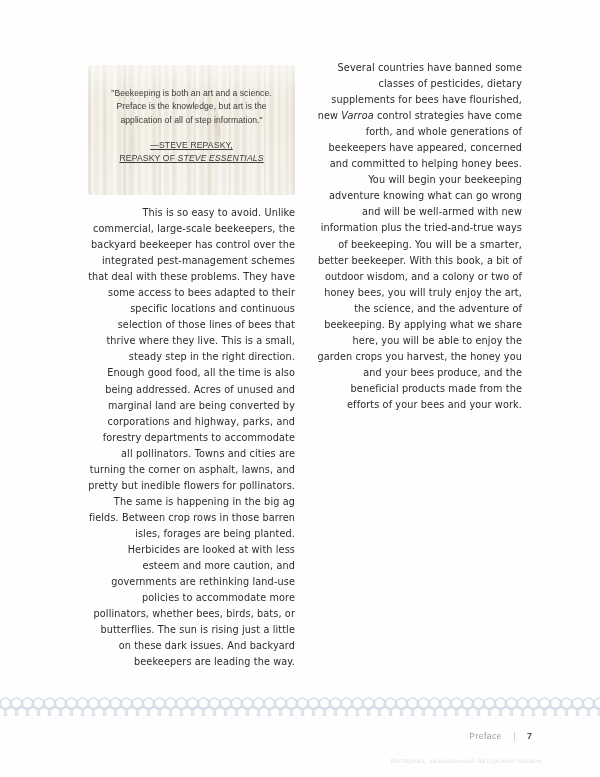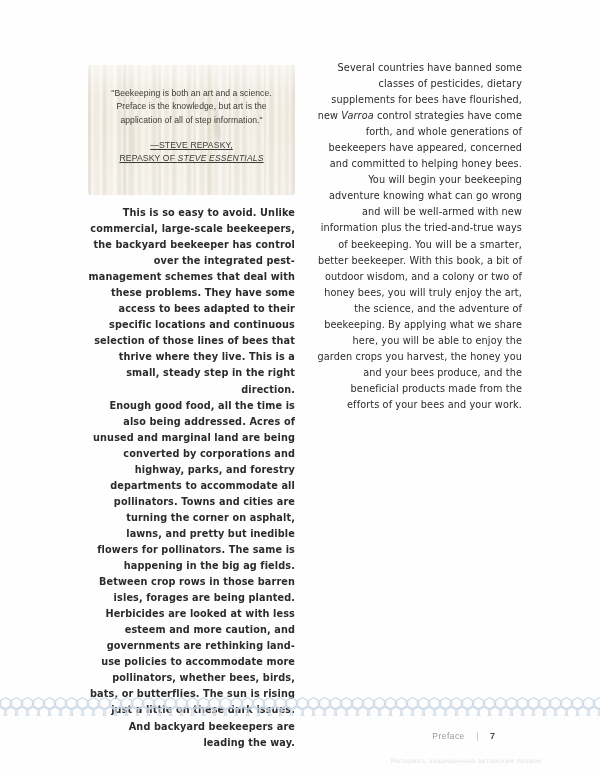--- a/index.html
+++ b/index.html
@@ -30,21 +30,21 @@
     left: 88px;
     width: 434px;
     height: 600px;
   }
 
   .col {
     position: absolute;
     top: 0;
     width: 207px;
   }
-  .col-left  { left: 0; font-weight: bold; }
+  .col-left  { left: 0; }
   .col-right { left: 227px; }
 
   .body-text {
     font-family: "DejaVu Sans", "Liberation Sans", sans-serif;
     font-size: 9.7px;
     line-height: 16.05px;
     color: #2b2b2b;
     letter-spacing: 0.12px;
     text-align: right;
     margin: 0;
@@ -155,21 +155,21 @@
   }
 
   
   .footer {
     position: absolute;
     top: 725px;
     left: 0;
     width: 600px;
     height: 16px;
     text-align: right;
-    padding-right: 105px;
+    padding-right: 68px;
     box-sizing: border-box;
   }
   .footer-label {
     font-family: "Liberation Sans", sans-serif;
     font-size: 8.4px;
     color: #9a9a9a;
     letter-spacing: 0.5px;
   }
   .footer-sep {
     display: inline-block;

